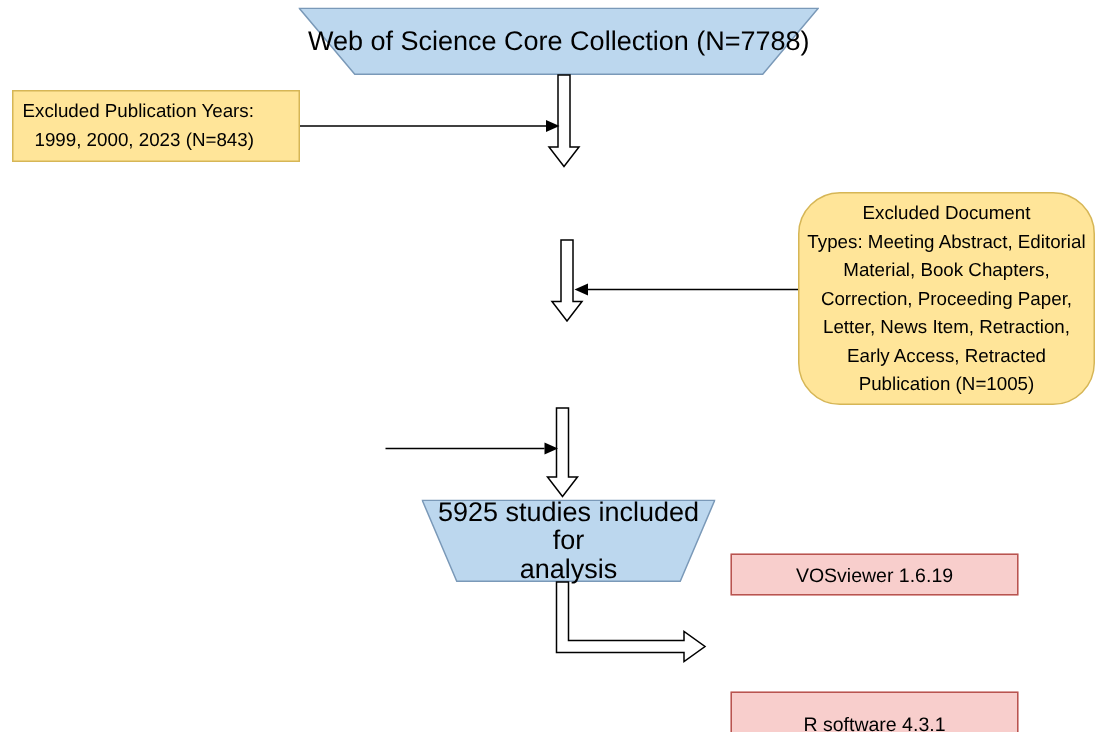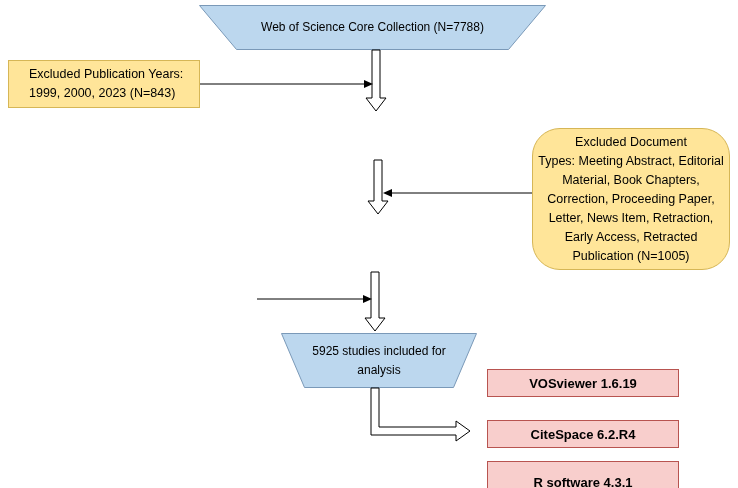--- a/index.html
+++ b/index.html
@@ -20,52 +20,51 @@
     stroke-width: 1;
   }
   .label {
     position: absolute;
     inset: 0;
     display: flex;
     align-items: center;
     justify-content: center;
     text-align: center;
     white-space: pre-line;
-    font-size: 12px;
+    font-size: 18px;
     line-height: 19px;
   }
   .exclusion {
     position: absolute;
     background: var(--exclusion-fill, #FFE599);
     border: 1px solid var(--exclusion-stroke, #D6B656);
     box-sizing: border-box;
     display: flex;
     align-items: center;
     justify-content: center;
     text-align: center;
     white-space: pre-line;
     font-size: 12.5px;
     line-height: 19px;
   }
   .exclusion.left-align {
     justify-content: flex-start;
-    text-align: left;
-    padding-left: 20px;
+    text-align: right;
+    padding-left: 6px;
   }
   .tool {
     position: absolute;
     background: var(--tool-fill, #F8CECC);
     border: 1px solid var(--tool-stroke, #B85450);
     box-sizing: border-box;
     display: flex;
     align-items: center;
     justify-content: center;
     text-align: center;
     font-size: 13px;
-    font-weight: bold;
   }
   .connectors {
     position: absolute;
     left: 0; top: 0;
     pointer-events: none;
   }
   .hollow-arrow {
     fill: var(--arrow-fill, #FFFFFF);
     stroke: var(--arrow-outline, #000000);
     stroke-width: 1;
@@ -107,21 +106,20 @@
 Types: Meeting Abstract, Editorial
 Material, Book Chapters,
 Correction, Proceeding Paper,
 Letter, News Item, Retraction,
 Early Access, Retracted
 Publication (N=1005)</div>
 
 
   <div class="tool" style="left:487px; top:369px; width:192px; height:28px;">VOSviewer 1.6.19</div>
 
-  <div class="tool" style="left:487px; top:420px; width:192px; height:28px;">CiteSpace 6.2.R4</div>
 
   <div class="tool" style="left:487px; top:461px; width:192px; height:43px;text-align:center;">R software 4.3.1</div>
 
   <svg class="connectors" width="738" height="488">
 
     <g>
       <polygon class="hollow-arrow" points="372,50 380,50 380,98 386,98 376,111 366,98 372,98"></polygon>
     </g>
 
     <g>

